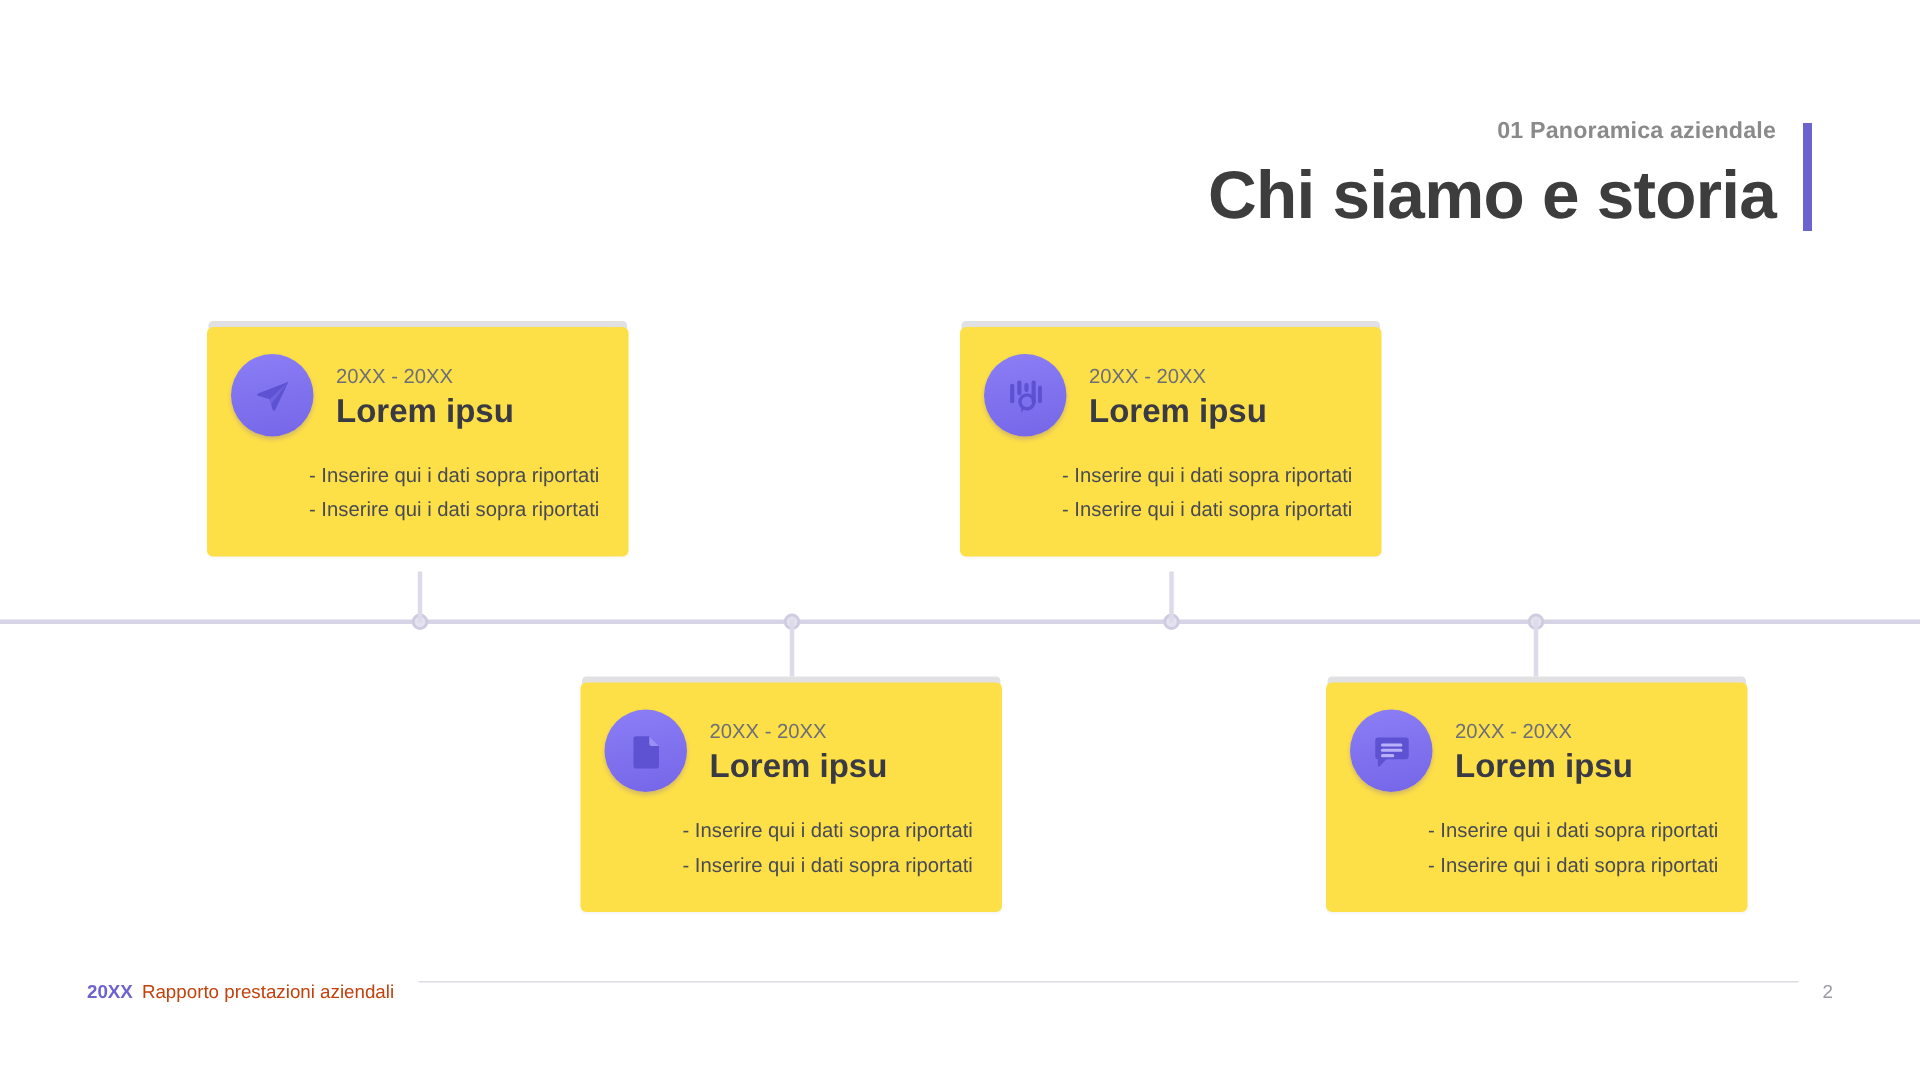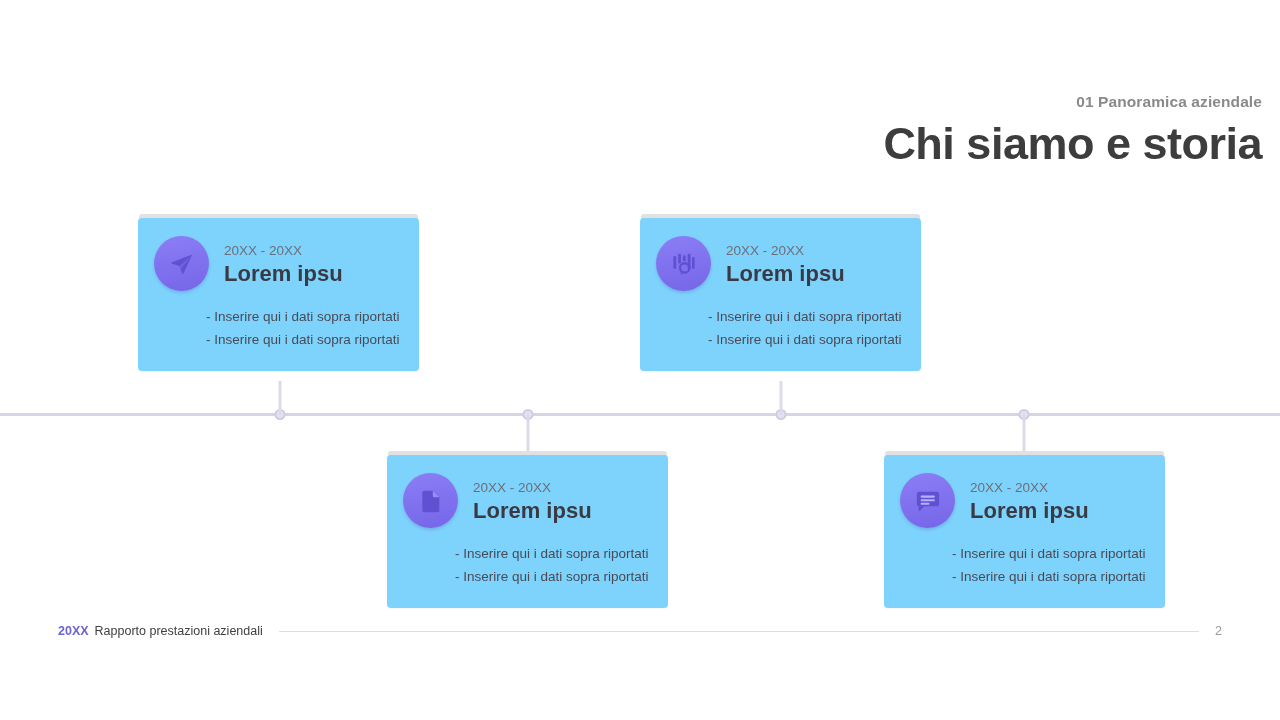--- a/index.html
+++ b/index.html
@@ -20,24 +20,23 @@
   .header {
     position: absolute;
     top: 78px;
     right: 0px;
     width: 620px;
     text-align: right;
     padding-right: 0px;
   }
   .header-inner {
     display: flex;
-    flex-direction: column;
+    flex-direction: row;
     align-items: stretch;
     justify-content: flex-end;
-    margin-top: 14px;
   }
   .header-text {
     display: flex;
     flex-direction: column;
     align-items: flex-end;
     padding-right: 18px;
   }
   .eyebrow {
     font-size: 15.5px;
     font-weight: bold;
@@ -87,21 +86,21 @@
     position: absolute;
     width: 3px;
     background: #ddDBEA;
     transform: translateX(-50%);
   }
 
   
   .card {
     position: absolute;
     width: 281px;
-    background: #7dd3fc;
+    background: #fde047;
     border-radius: 4px;
     box-sizing: border-box;
     padding: 18px 20px 20px 16px;
     box-shadow: 0 1px 2px rgba(0,0,0,0.04);
   }
   .card::before {
     content: "";
     position: absolute;
     left: 1px;
     right: 1px;
@@ -158,33 +157,32 @@
     line-height: 23px;
     white-space: nowrap;
     margin-left: 46px;
   }
 
   
   .footer {
     position: absolute;
     left: 58px;
     right: 58px;
-    top: 624px;
-    display: flex;
-    align-items: center;
+    top: 654px;
+    display: flex;
   }
   .footer-year {
     font-size: 12.5px;
     font-weight: bold;
     color: #6c63cf;
     margin-right: 6px;
   }
   .footer-label {
     font-size: 12.5px;
-    color: #404040;
+    color: #c2410c;
     white-space: nowrap;
   }
   .footer-rule {
     flex: 1;
     height: 1px;
     background: #dcdce2;
     margin: 0 16px;
   }
   .footer-page {
     font-size: 12.5px;

